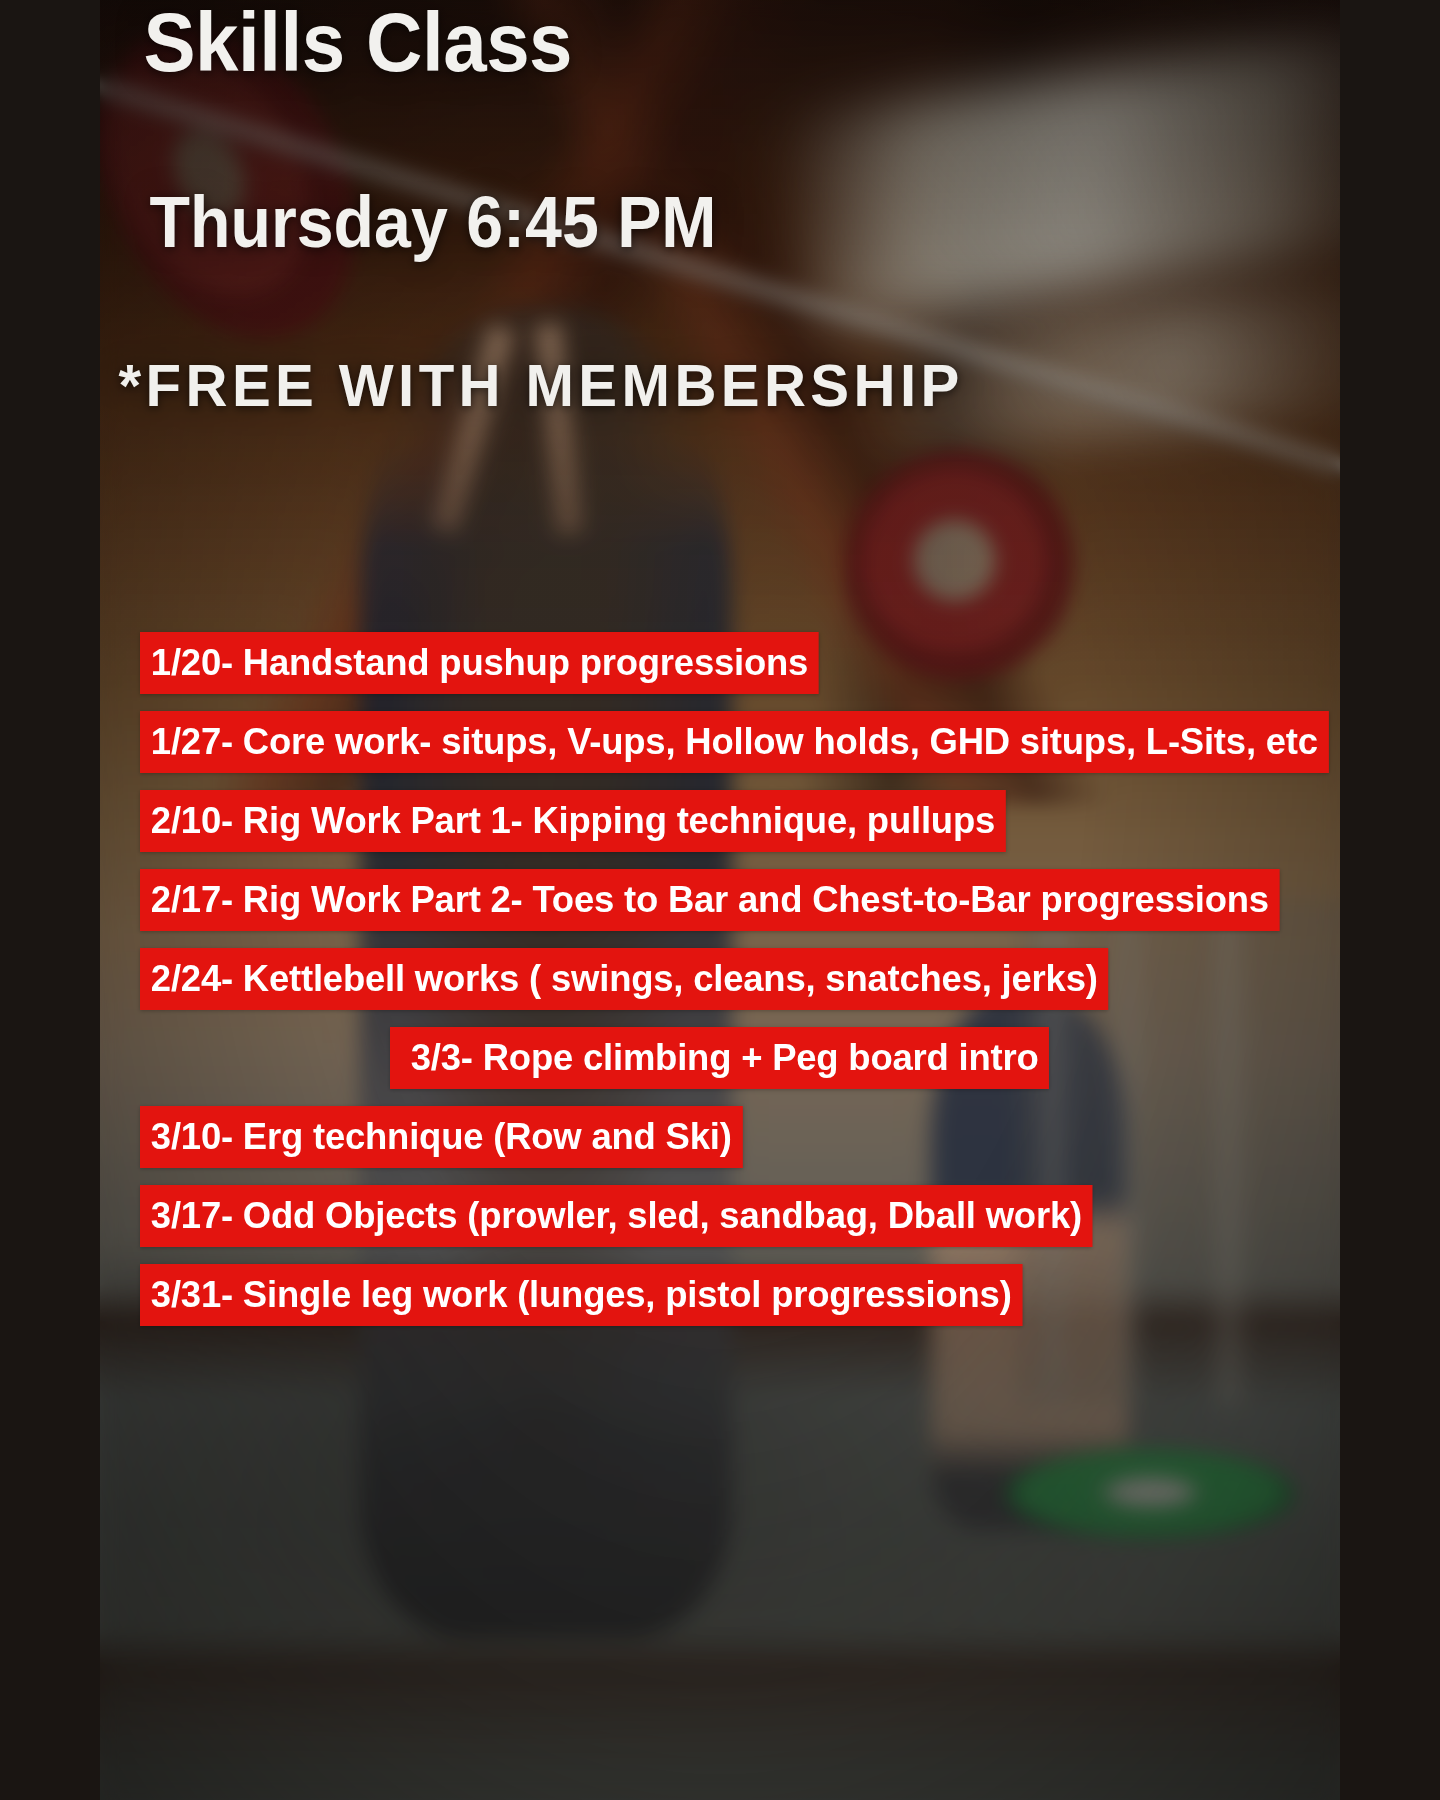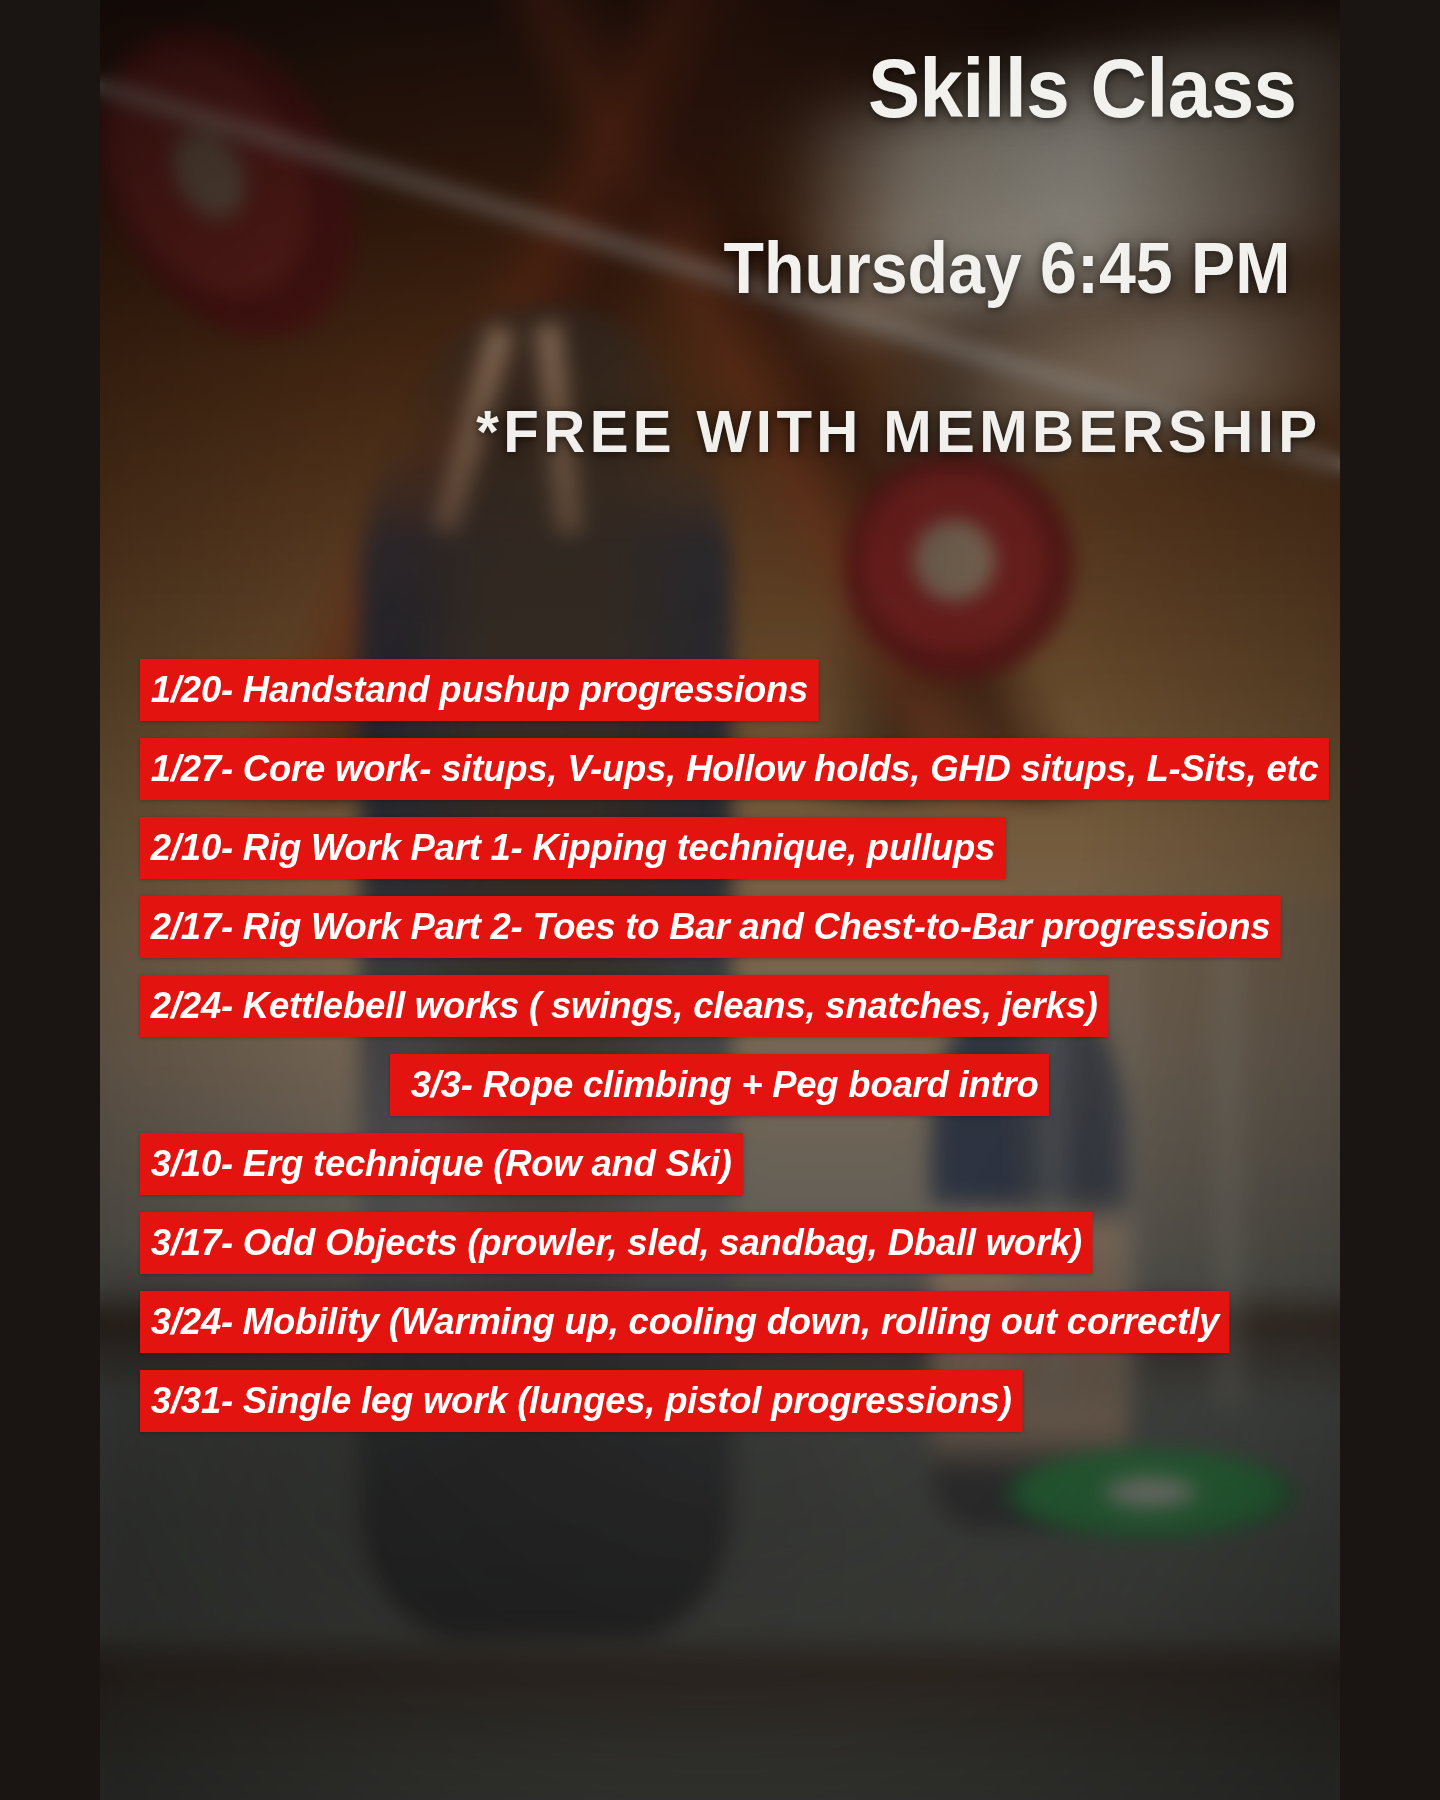--- a/index.html
+++ b/index.html
@@ -219,22 +219,21 @@
 
   
   .content {
     position: relative;
     z-index: 5;
     width: 100%;
     height: 100%;
   }
 
   .headings {
-    text-align: right;
-    padding-top: 46px;
+    text-align: left;
   }
 
   .title {
     font-family: "Liberation Sans", sans-serif;
     font-weight: 700;
     font-size: 84px;
     line-height: 1.0;
     color: #f2f1ee;
     letter-spacing: -0.5px;
     text-shadow: 0 2px 10px rgba(0,0,0,.55), 0 0 34px rgba(0,0,0,.4);
@@ -263,23 +262,22 @@
     letter-spacing: 4.5px;
     text-shadow: 0 2px 9px rgba(0,0,0,.55), 0 0 28px rgba(0,0,0,.36);
     margin: 98px 0 0 0;
     transform: scaleX(.97);
   }
 
   
   .schedule {
     position: absolute;
     left: 40px;
-    top: 659px;
+    top: 632px;
     right: 30px;
-    font-style: italic;
   }
 
   .row {
     display: block;
     margin-bottom: 17px;
   }
   .row.gap-before { margin-top: 17px; text-align: center; }
 
   .row .bar {
     display: inline-block;
@@ -330,18 +328,17 @@
     <div class="schedule" id="schedule-list">
 
     <div class="row"><span class="bar">1/20- Handstand pushup progressions</span></div>
         <div class="row"><span class="bar">1/27- Core work- situps, V-ups, Hollow holds, GHD situps, L-Sits, etc</span></div>
         <div class="row"><span class="bar">2/10- Rig Work Part 1- Kipping technique, pullups</span></div>
         <div class="row"><span class="bar">2/17- Rig Work Part 2- Toes to Bar and Chest-to-Bar progressions</span></div>
         <div class="row"><span class="bar">2/24- Kettlebell works ( swings, cleans, snatches, jerks)</span></div>
         <div class="row gap-before"><span class="bar"> 3/3- Rope climbing + Peg board intro</span></div>
         <div class="row"><span class="bar">3/10- Erg technique (Row and Ski)</span></div>
         <div class="row"><span class="bar">3/17- Odd Objects (prowler, sled, sandbag, Dball work)</span></div>
-        <div class="row"><span class="bar">3/24- Mobility (Warming up, cooling down, rolling out correctly</span></div>
         <div class="row"><span class="bar">3/31- Single leg work (lunges, pistol progressions)</span></div>
       </div>
 
   </div>
 </div>
 
 </body></html>

